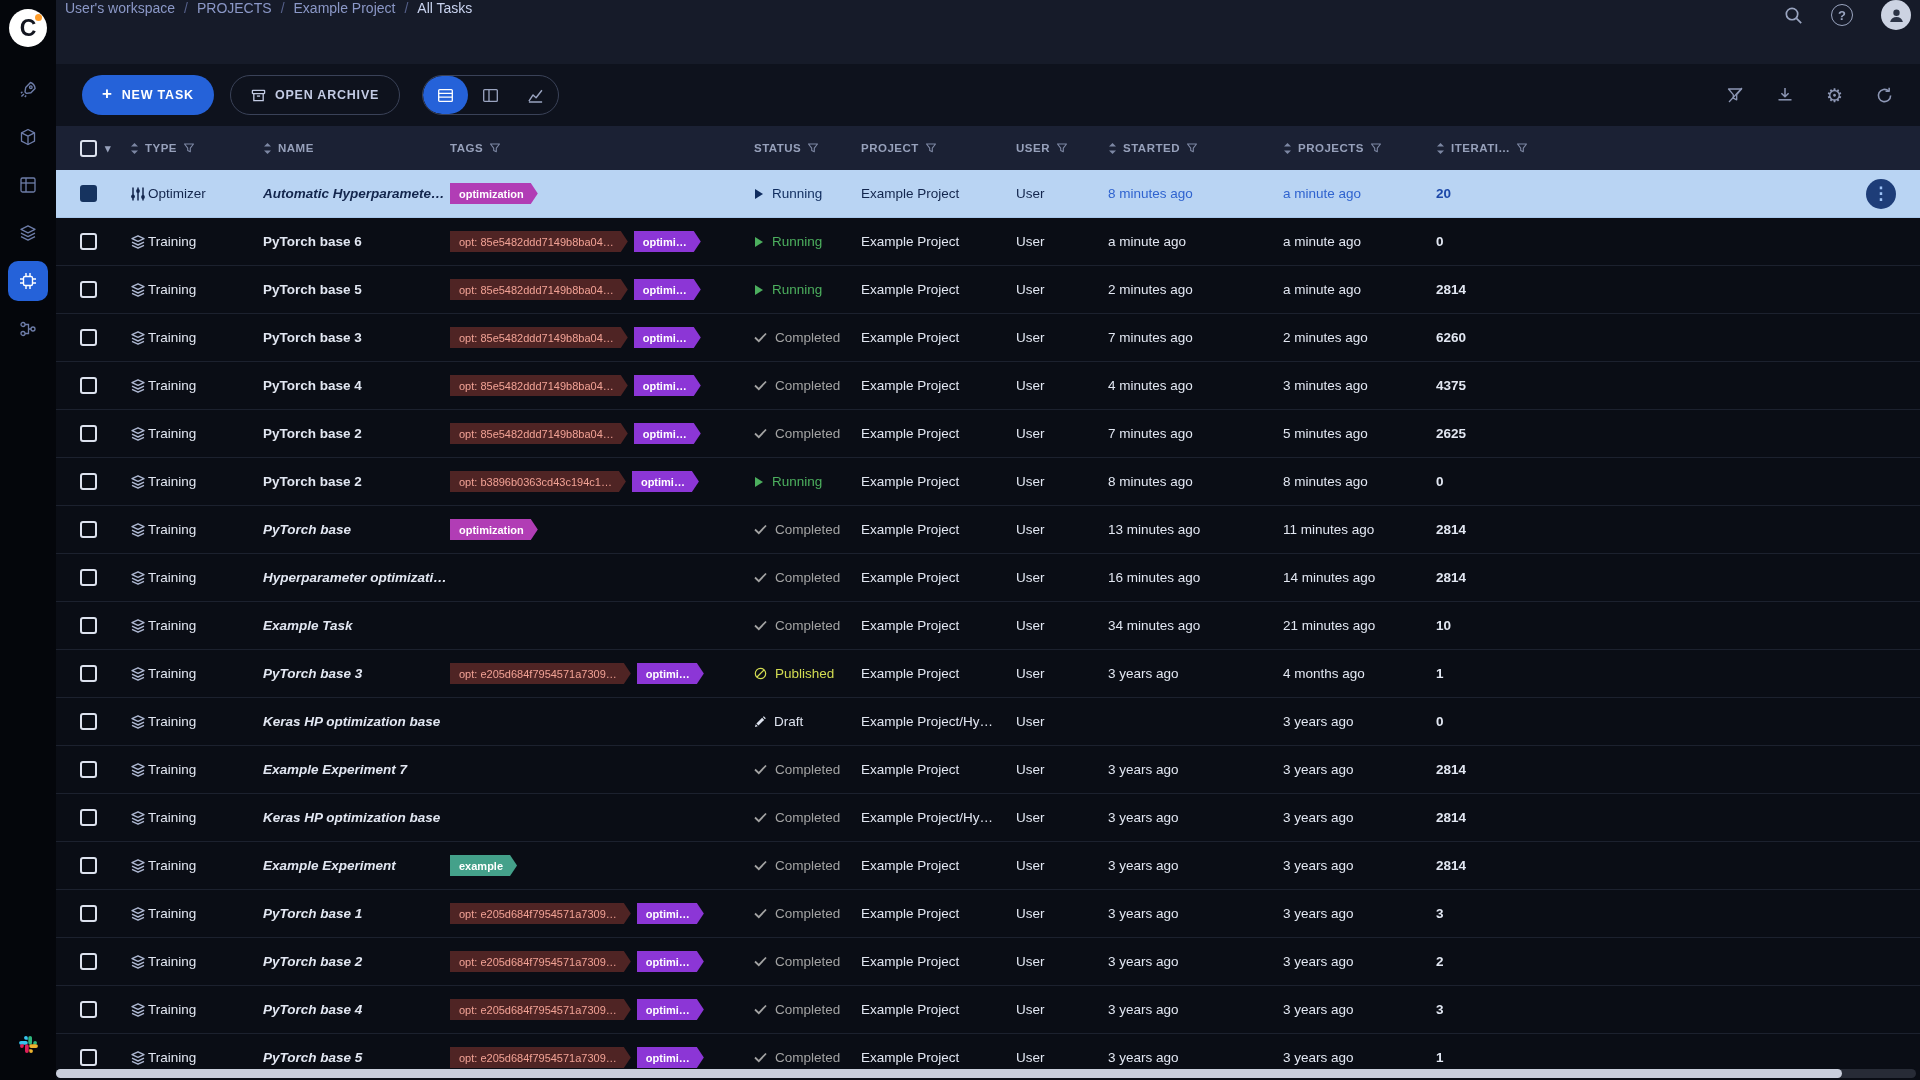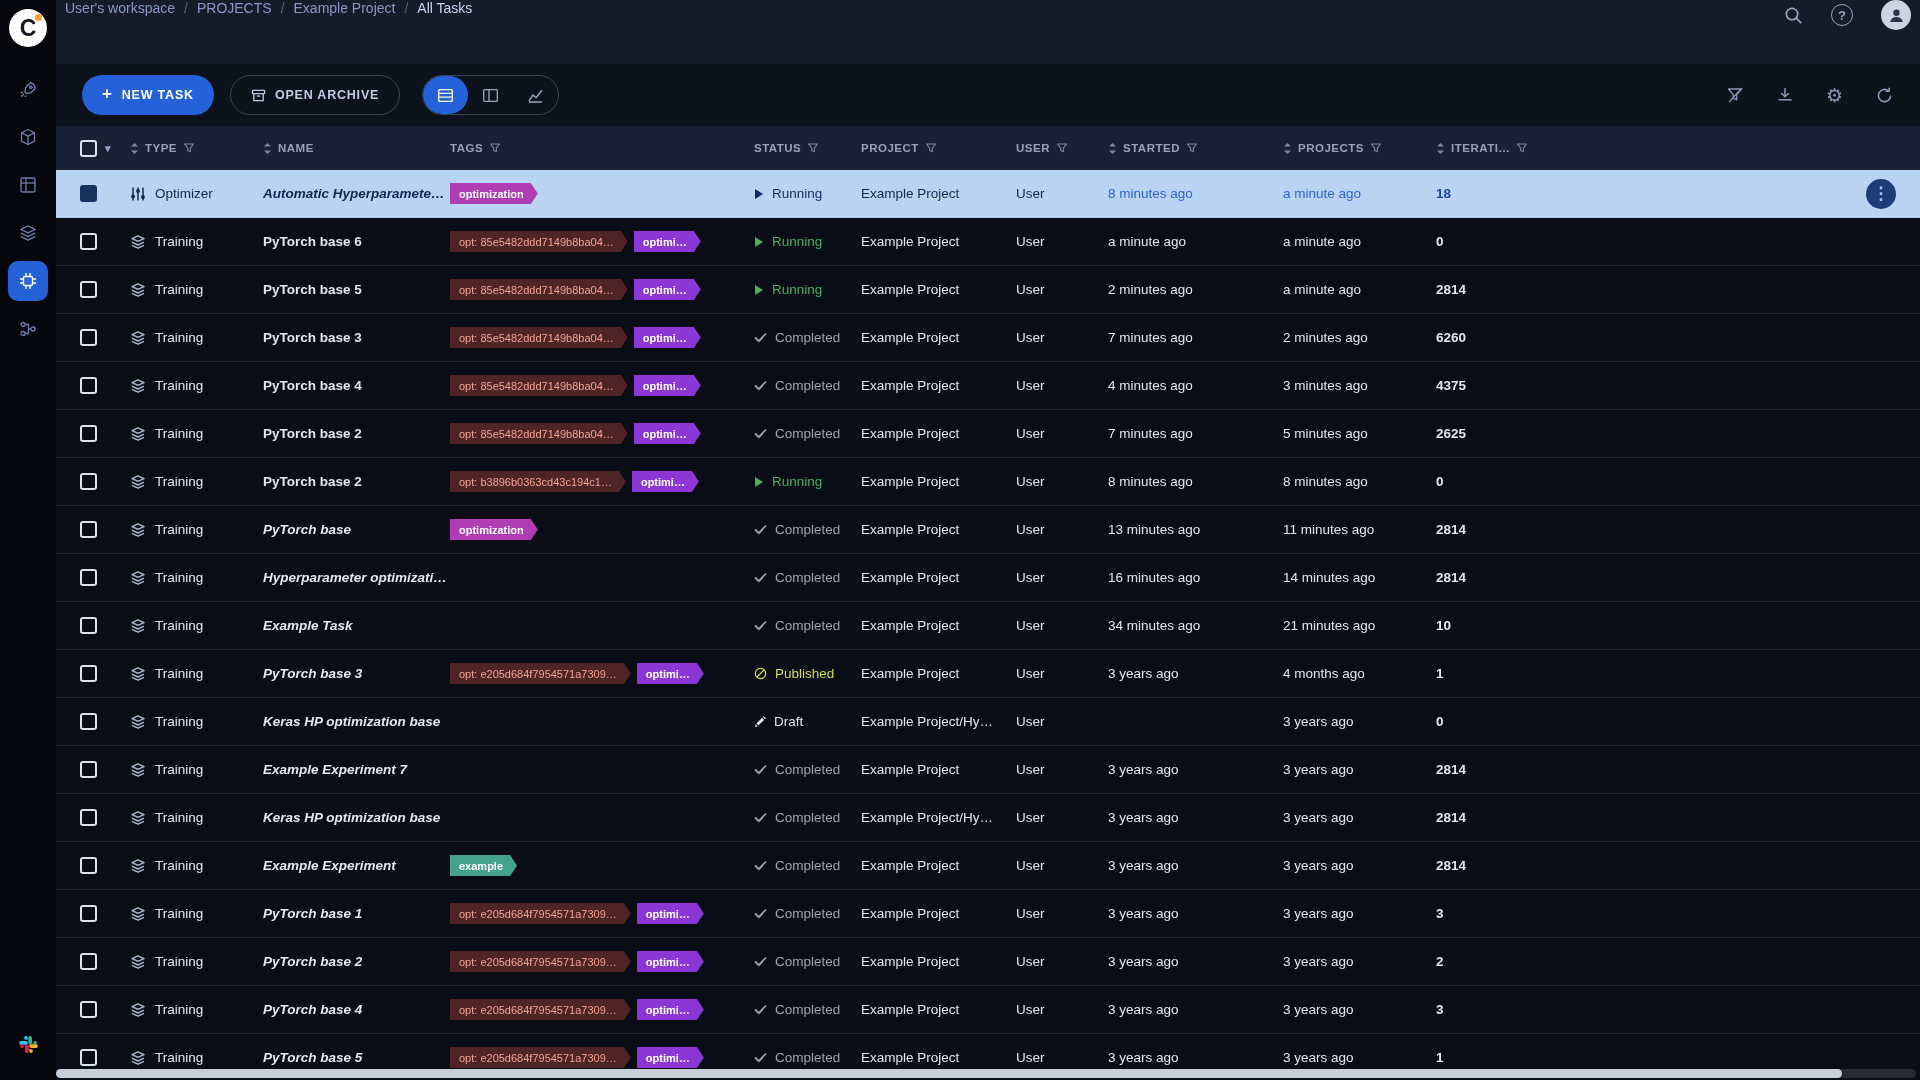--- a/index.html
+++ b/index.html
@@ -62,21 +62,21 @@
 
   .tbody{margin-left:56px;height:910px;overflow:hidden;background:#0a0d15}
   .row{height:48px;display:grid;grid-template-columns:var(--cols);align-items:center;
     border-bottom:1px solid #1c212e;color:#e2e7f2;font-size:13.5px;cursor:pointer}
   .row.sel{background:#b9d4f3;color:#13264d;border-bottom-color:#a9c8ec}
   .cell{min-width:0}
   .c-check{padding-left:24px}
   .cb{width:17px;height:17px;border:2px solid #dde2ee;border-radius:3px;display:inline-block;
     background:transparent;cursor:pointer;vertical-align:middle}
   .cb.checked,.sel .cb{background:#16335f;border-color:#16335f}
-  .c-type{display:flex;align-items:center;gap:9px;color:inherit}
+  .c-type{display:flex;align-items:center;gap:2px;color:inherit}
   .ticon{display:flex;color:#aeb8d2}
   .sel .ticon{color:#13264d}
   .c-name{font-weight:bold;white-space:nowrap;overflow:hidden;text-overflow:ellipsis;padding-right:0}
   .c-name.it{font-style:italic}
   .c-tags{display:flex;align-items:flex-end;gap:6px;overflow:hidden;}
   .tag{height:21px;display:inline-flex;align-items:center;font-size:11px;font-weight:bold;
     padding:0 14px 0 9px;white-space:nowrap;flex:none;
     clip-path:polygon(0 0,calc(100% - 7px) 0,100% 50%,calc(100% - 7px) 100%,0 100%)}
   .tag.opt{background:#4f2424;color:#f2a295;font-weight:normal}
   .tag.magenta{background:#b13db5;color:#fff}
@@ -375,21 +375,21 @@
             <svg width="10" height="12" viewBox="0 0 10 12">
               <path d="M1 1 9 6 1 11Z" fill="currentColor"></path>
             </svg>
           </span>
           <span>Running</span>
         </div>
         <div class="cell c-proj">Example Project</div>
         <div class="cell c-user">User</div>
         <div class="cell c-time">8 minutes ago</div>
         <div class="cell c-time">a minute ago</div>
-        <div class="cell c-iter">18</div>
+        <div class="cell c-iter">20</div>
         <div class="cell c-extra">
           <span class="kebab">⋮</span>
         </div>
       </div>
       <div class="row">
         <div class="cell c-check"><span class="cb"></span></div>
         <div class="cell c-type">
           <span class="ticon">
             <svg width="16" height="16" viewBox="0 0 16 16" fill="none" stroke="currentColor" stroke-width="1.4" stroke-linejoin="round">
               <path d="M8 1.8 14 4.6 8 7.4 2 4.6Z"></path>

